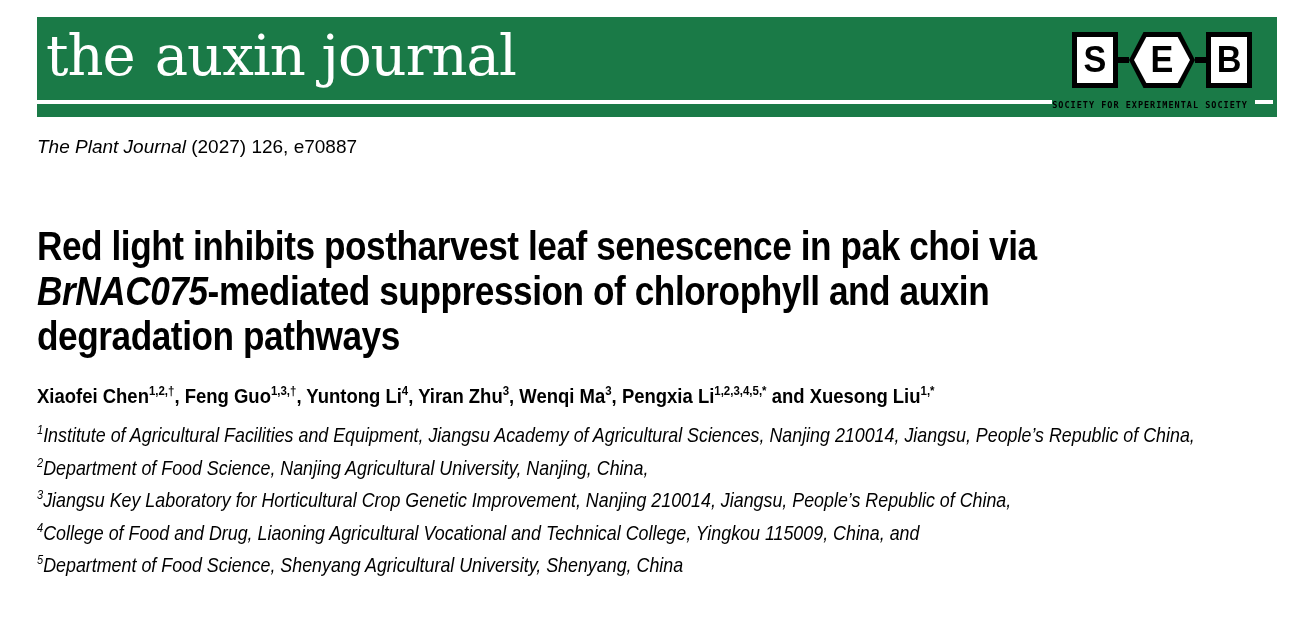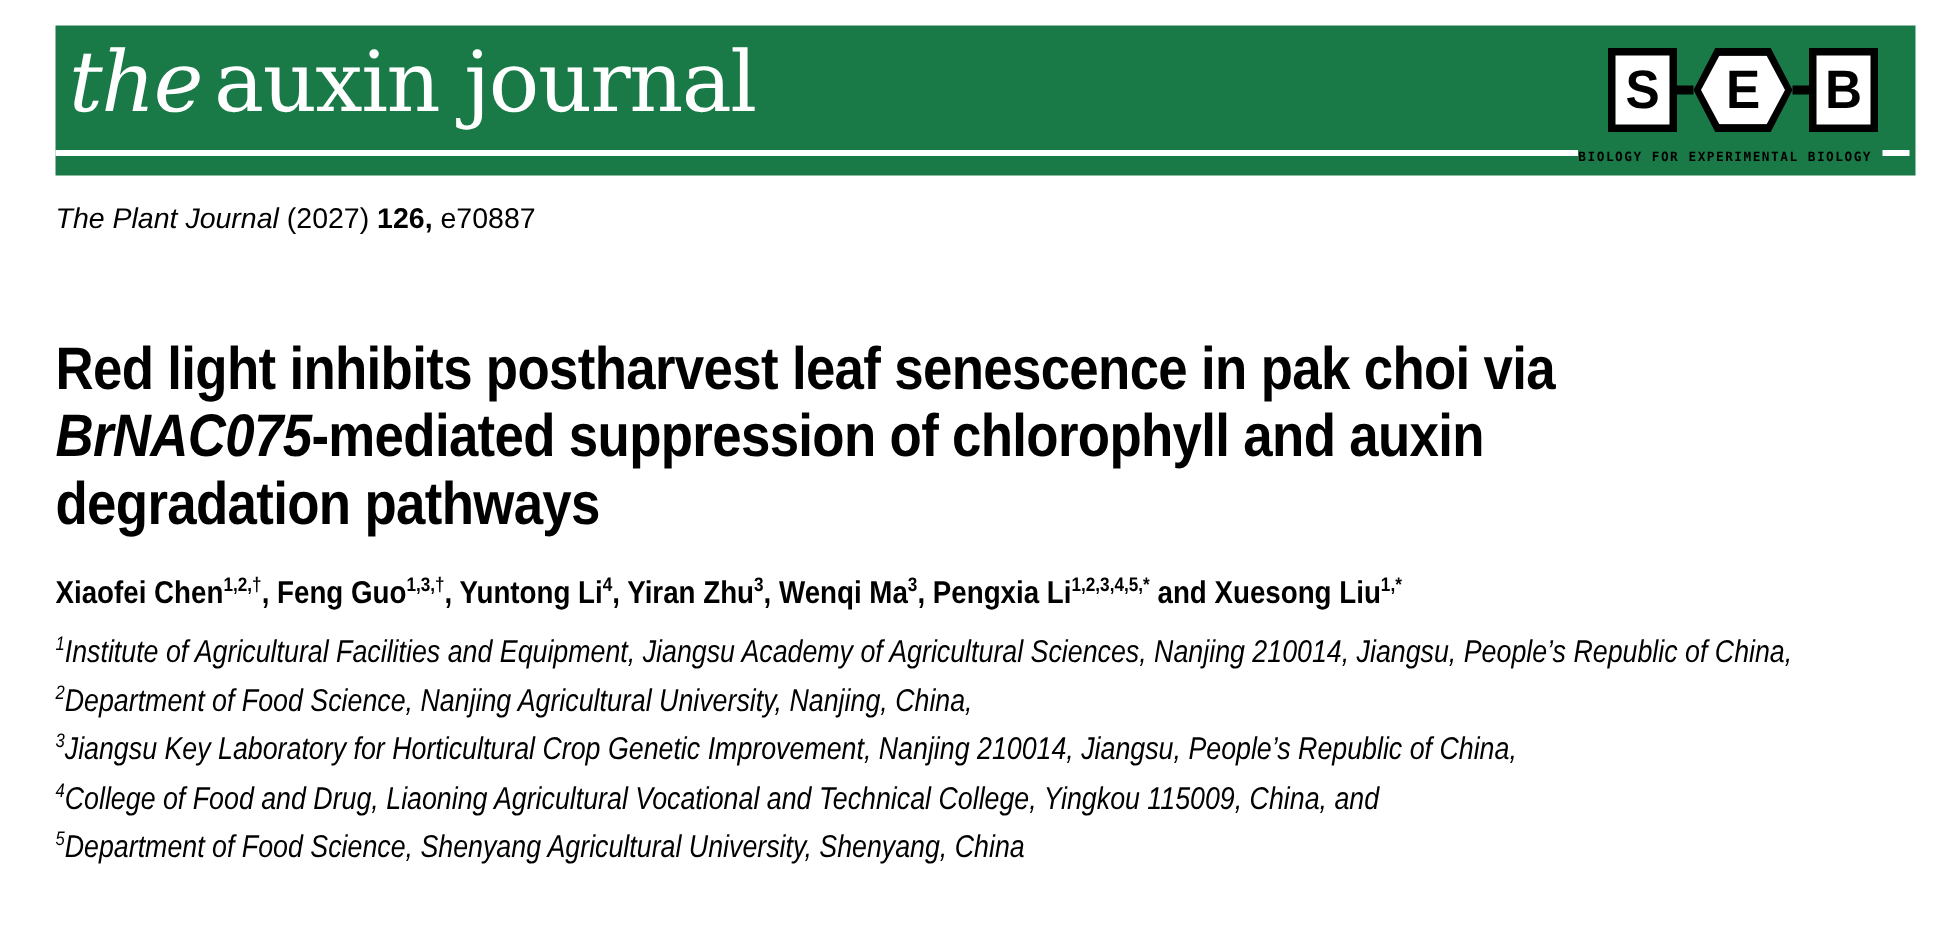--- a/index.html
+++ b/index.html
@@ -22,21 +22,21 @@
   .logo {
     position: absolute;
     left: 9px; top: 2px;
     font-family: "DejaVu Serif", "Liberation Serif", serif;
     font-size: 56px;
     line-height: 74px;
     color: #ffffff;
     white-space: nowrap;
     letter-spacing: -1px;
   }
-  .logo .the { font-style: italic; margin-right: 8px; }
+  .logo .the { margin-right: 20px; }
 
   .rule-left {
     position: absolute;
     left: 0; bottom: 13px;
     width: 1015px; height: 4px;
     background: #ffffff;
   }
   .rule-right {
     position: absolute;
     right: 4px; bottom: 13px;
@@ -94,21 +94,21 @@
   .cite-row {
     position: absolute;
     left: 37px; top: 135px;
     width: 1240px;
     display: flex;
     justify-content: space-between;
     font-size: 19px;
     line-height: 24px;
   }
   .cite-left .journal { font-style: italic; }
-  .cite-left .vol { font-weight: bold; }
+  .cite-left .vol { font-weight: normal; }
 
   
   .condense88 {
     transform: scaleX(0.88);
     transform-origin: 0 0;
     white-space: nowrap;
   }
   .condense85 {
     transform: scaleX(0.85);
     transform-origin: 0 0;
@@ -174,21 +174,21 @@
         <span class="seb-letter">E</span>
       </div>
     </div>
     <div class="seb-link"></div>
     <div class="seb-square">
       <span class="seb-letter">B</span>
     </div>
   </div>
 
   <div class="rule-left"></div>
-  <div class="seb-caption">BIOLOGY FOR EXPERIMENTAL BIOLOGY</div>
+  <div class="seb-caption">SOCIETY FOR EXPERIMENTAL SOCIETY</div>
   <div class="rule-right"></div>
 </div>
 
 <div class="cite-row">
   <div class="cite-left">
     <span class="journal">The Plant Journal</span><span> (2027) </span><span class="vol">126,</span><span> e70887</span>
   </div>
 </div>
 
 <div class="title-block">

